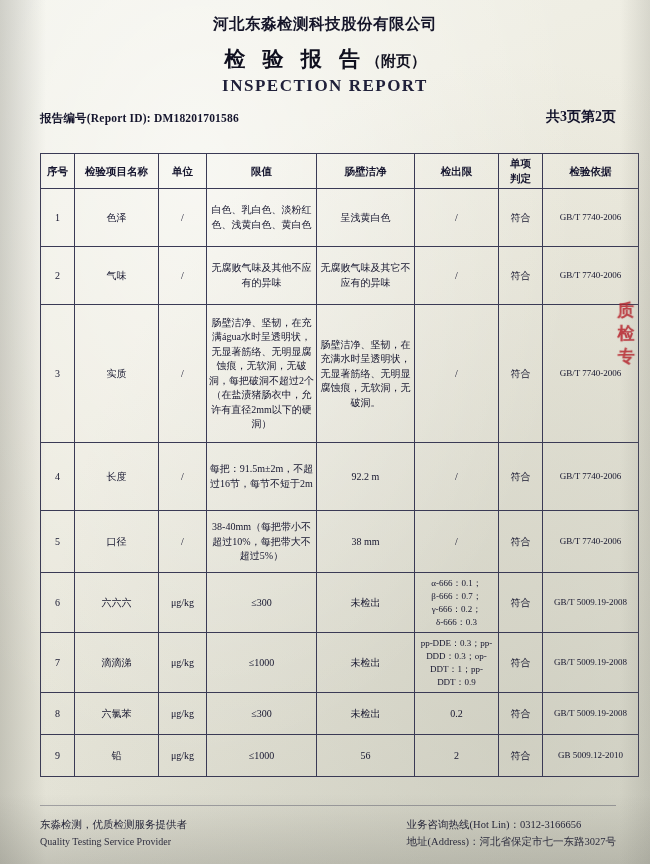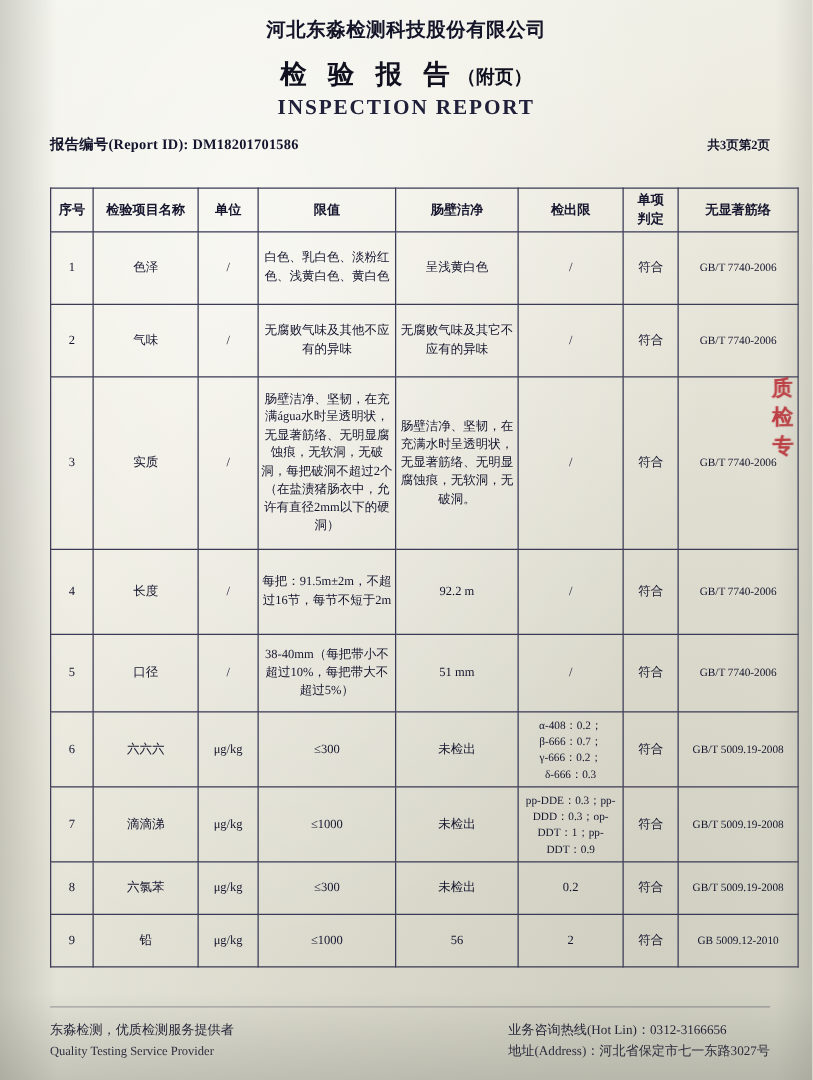--- a/index.html
+++ b/index.html
@@ -83,21 +83,21 @@
 
   .meta-row {
     margin: 12px 34px 0 40px;
     display: flex;
     justify-content: space-between;
     align-items: flex-end;
     font-size: 11.5px;
     color: #14142c;
   }
   .meta-left { font-weight: bold; letter-spacing: 0.2px; }
-  .meta-right { font-weight: bold; font-size: 10px; }
+  .meta-right { font-weight: bold; font-size: 14px; }
 
   
   .tbl-wrap {
     margin: 6px 34px 0 40px;
   }
   table.report {
     width: 100%;
     border-collapse: collapse;
     table-layout: fixed;
     font-size: 10px;
@@ -206,21 +206,21 @@
           <th>序号</th>
           <th>检验项目名称</th>
           <th>单位</th>
           <th>限值</th>
           <th>肠壁洁净</th>
           <th>检出限</th>
           <th>
             <div>单项</div>
             <div>判定</div>
           </th>
-          <th>无显著筋络</th>
+          <th>检验依据</th>
         </tr>
       </thead>
       <tbody>
         <tr style="height:58px">
           <td>1</td>
           <td>色泽</td>
           <td>/</td>
           <td class="cell-left-ish">白色、乳白色、淡粉红色、浅黄白色、黄白色</td>
           <td>呈浅黄白色</td>
           <td>/</td>
@@ -255,32 +255,32 @@
           <td>92.2 m</td>
           <td>/</td>
           <td>符合</td>
           <td class="sm">GB/T 7740-2006</td>
         </tr>
         <tr style="height:62px">
           <td>5</td>
           <td>口径</td>
           <td>/</td>
           <td class="cell-left-ish">38-40mm（每把带小不超过10%，每把带大不超过5%）</td>
-          <td>51 mm</td>
+          <td>38 mm</td>
           <td>/</td>
           <td>符合</td>
           <td class="sm">GB/T 7740-2006</td>
         </tr>
         <tr style="height:60px">
           <td>6</td>
           <td>六六六</td>
           <td>μg/kg</td>
           <td>≤300</td>
           <td>未检出</td>
-          <td class="sm">α-408：0.2；β-666：0.7；γ-666：0.2；δ-666：0.3</td>
+          <td class="sm">α-666：0.1；β-666：0.7；γ-666：0.2；δ-666：0.3</td>
           <td>符合</td>
           <td class="sm">GB/T 5009.19-2008</td>
         </tr>
         <tr style="height:60px">
           <td>7</td>
           <td>滴滴涕</td>
           <td>μg/kg</td>
           <td>≤1000</td>
           <td>未检出</td>
           <td class="sm">pp-DDE：0.3；pp-DDD：0.3；op-DDT：1；pp-DDT：0.9</td>

